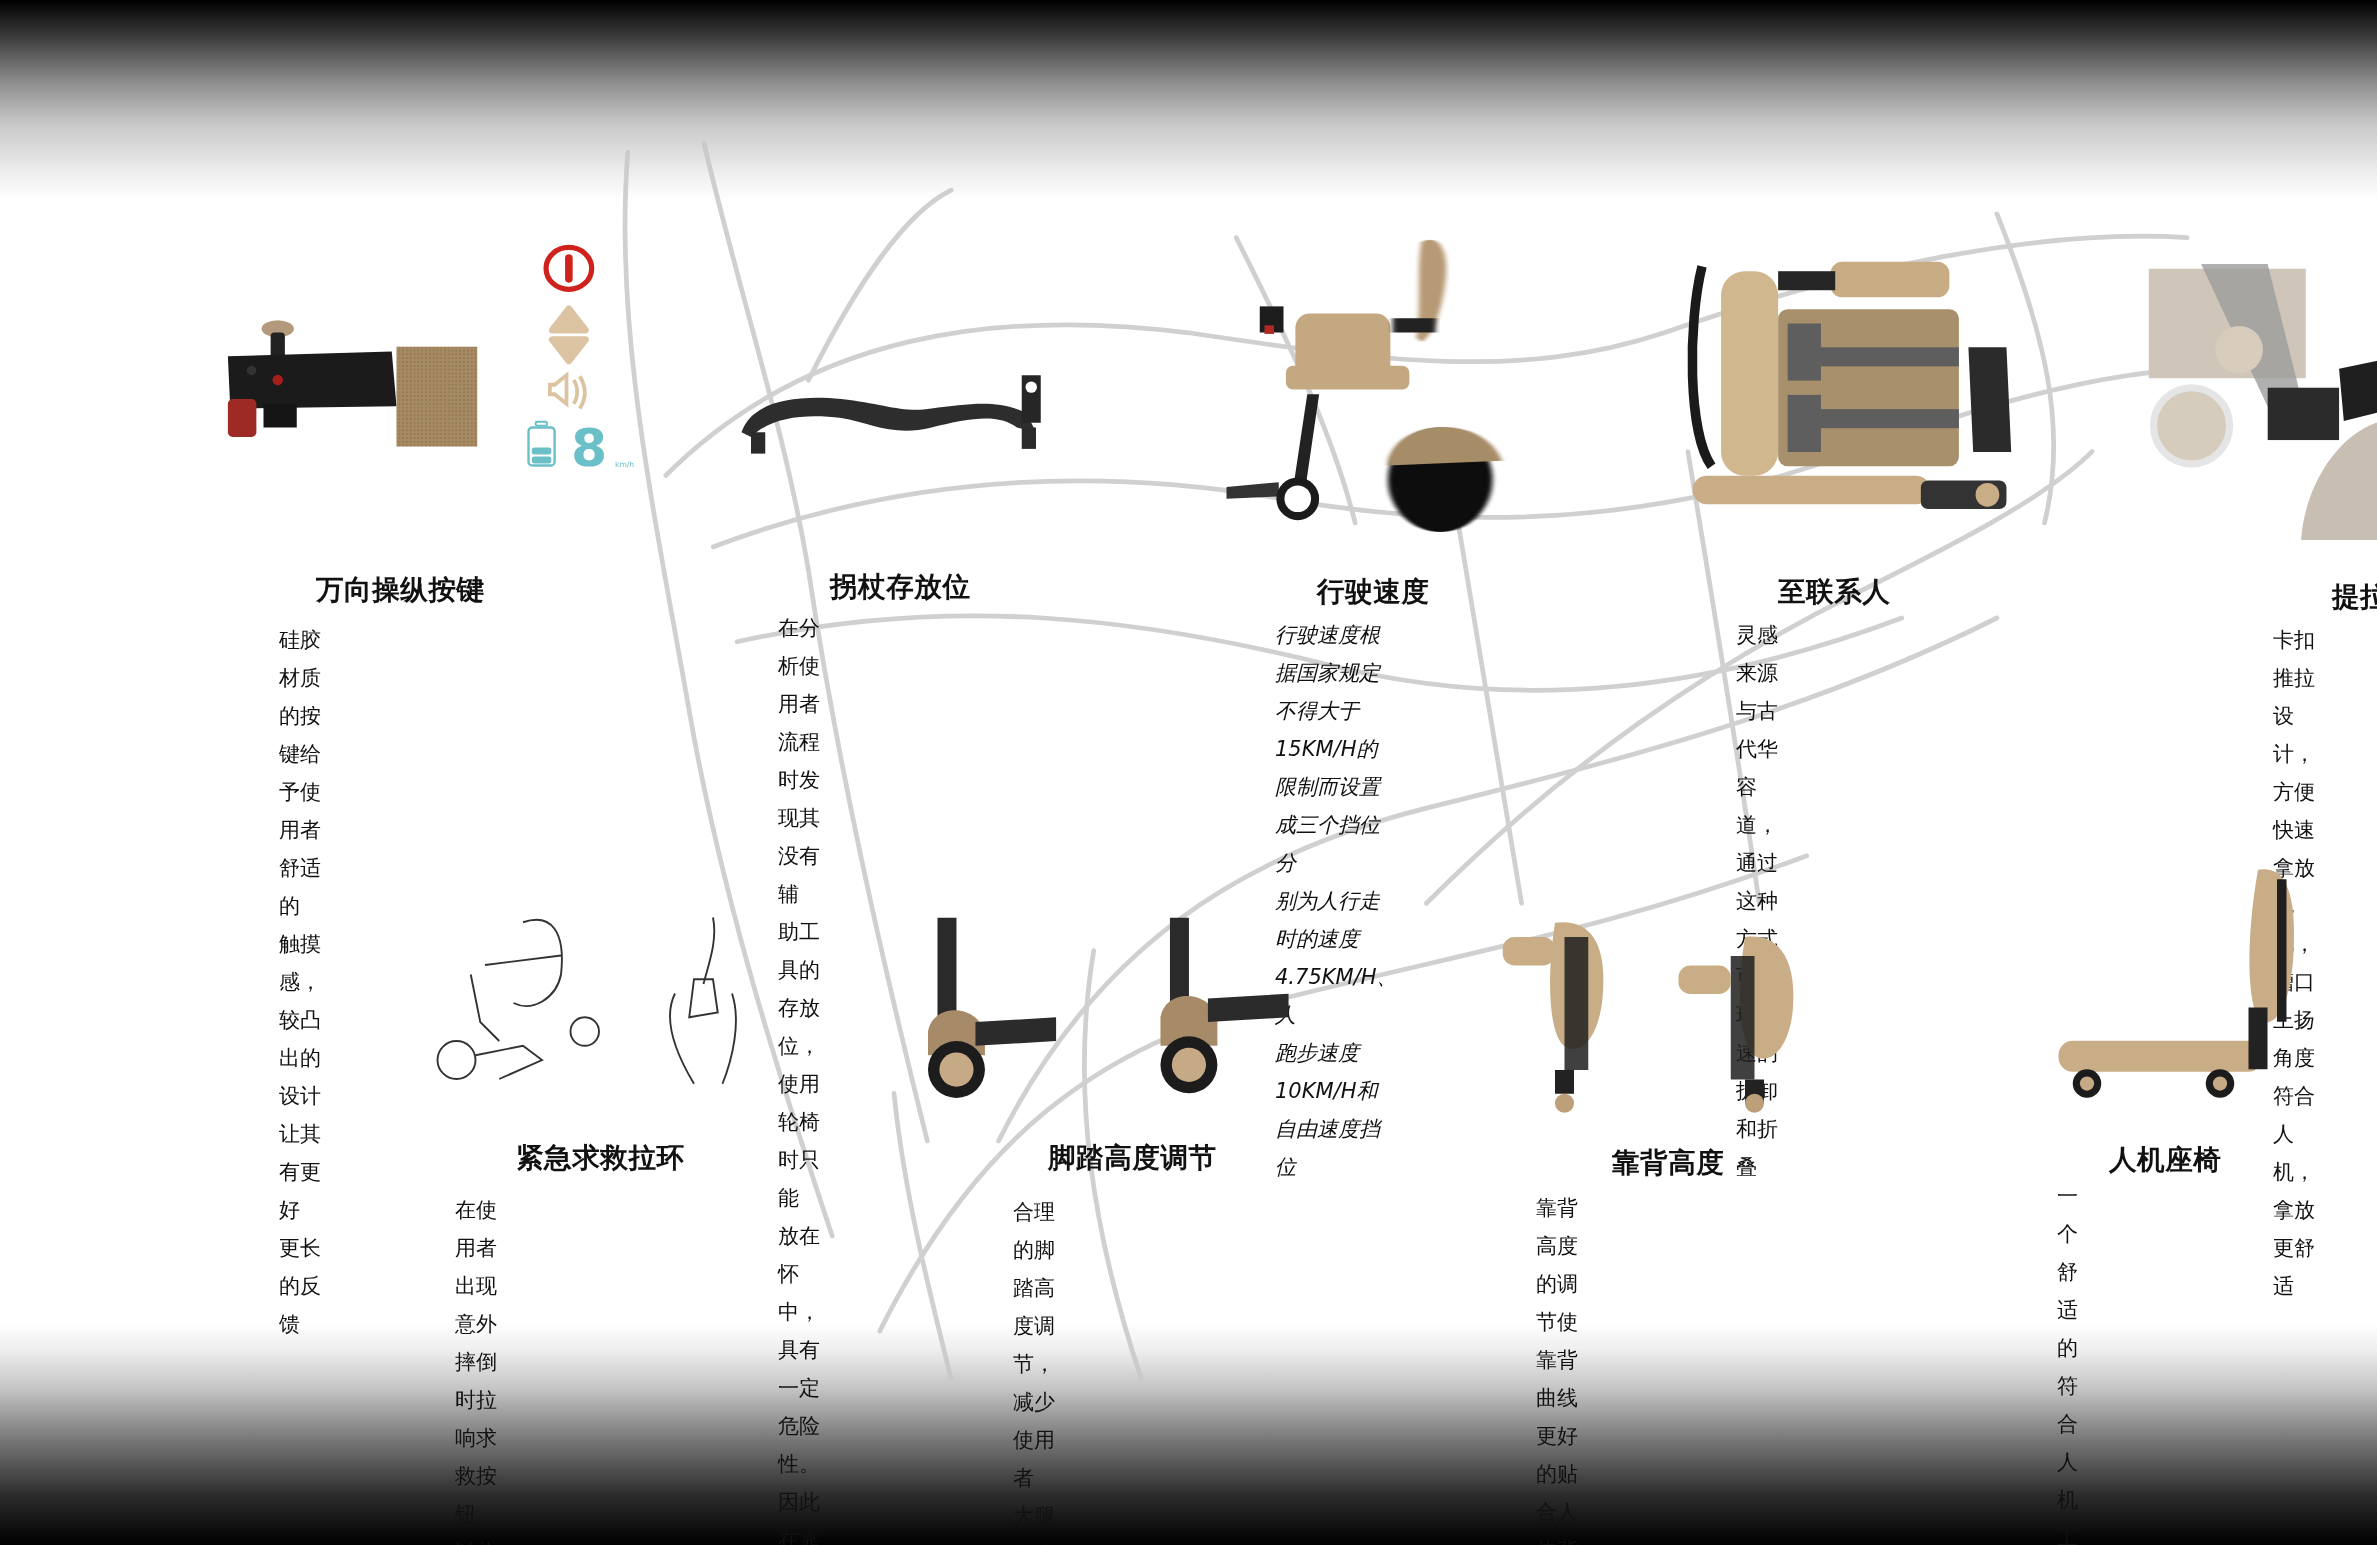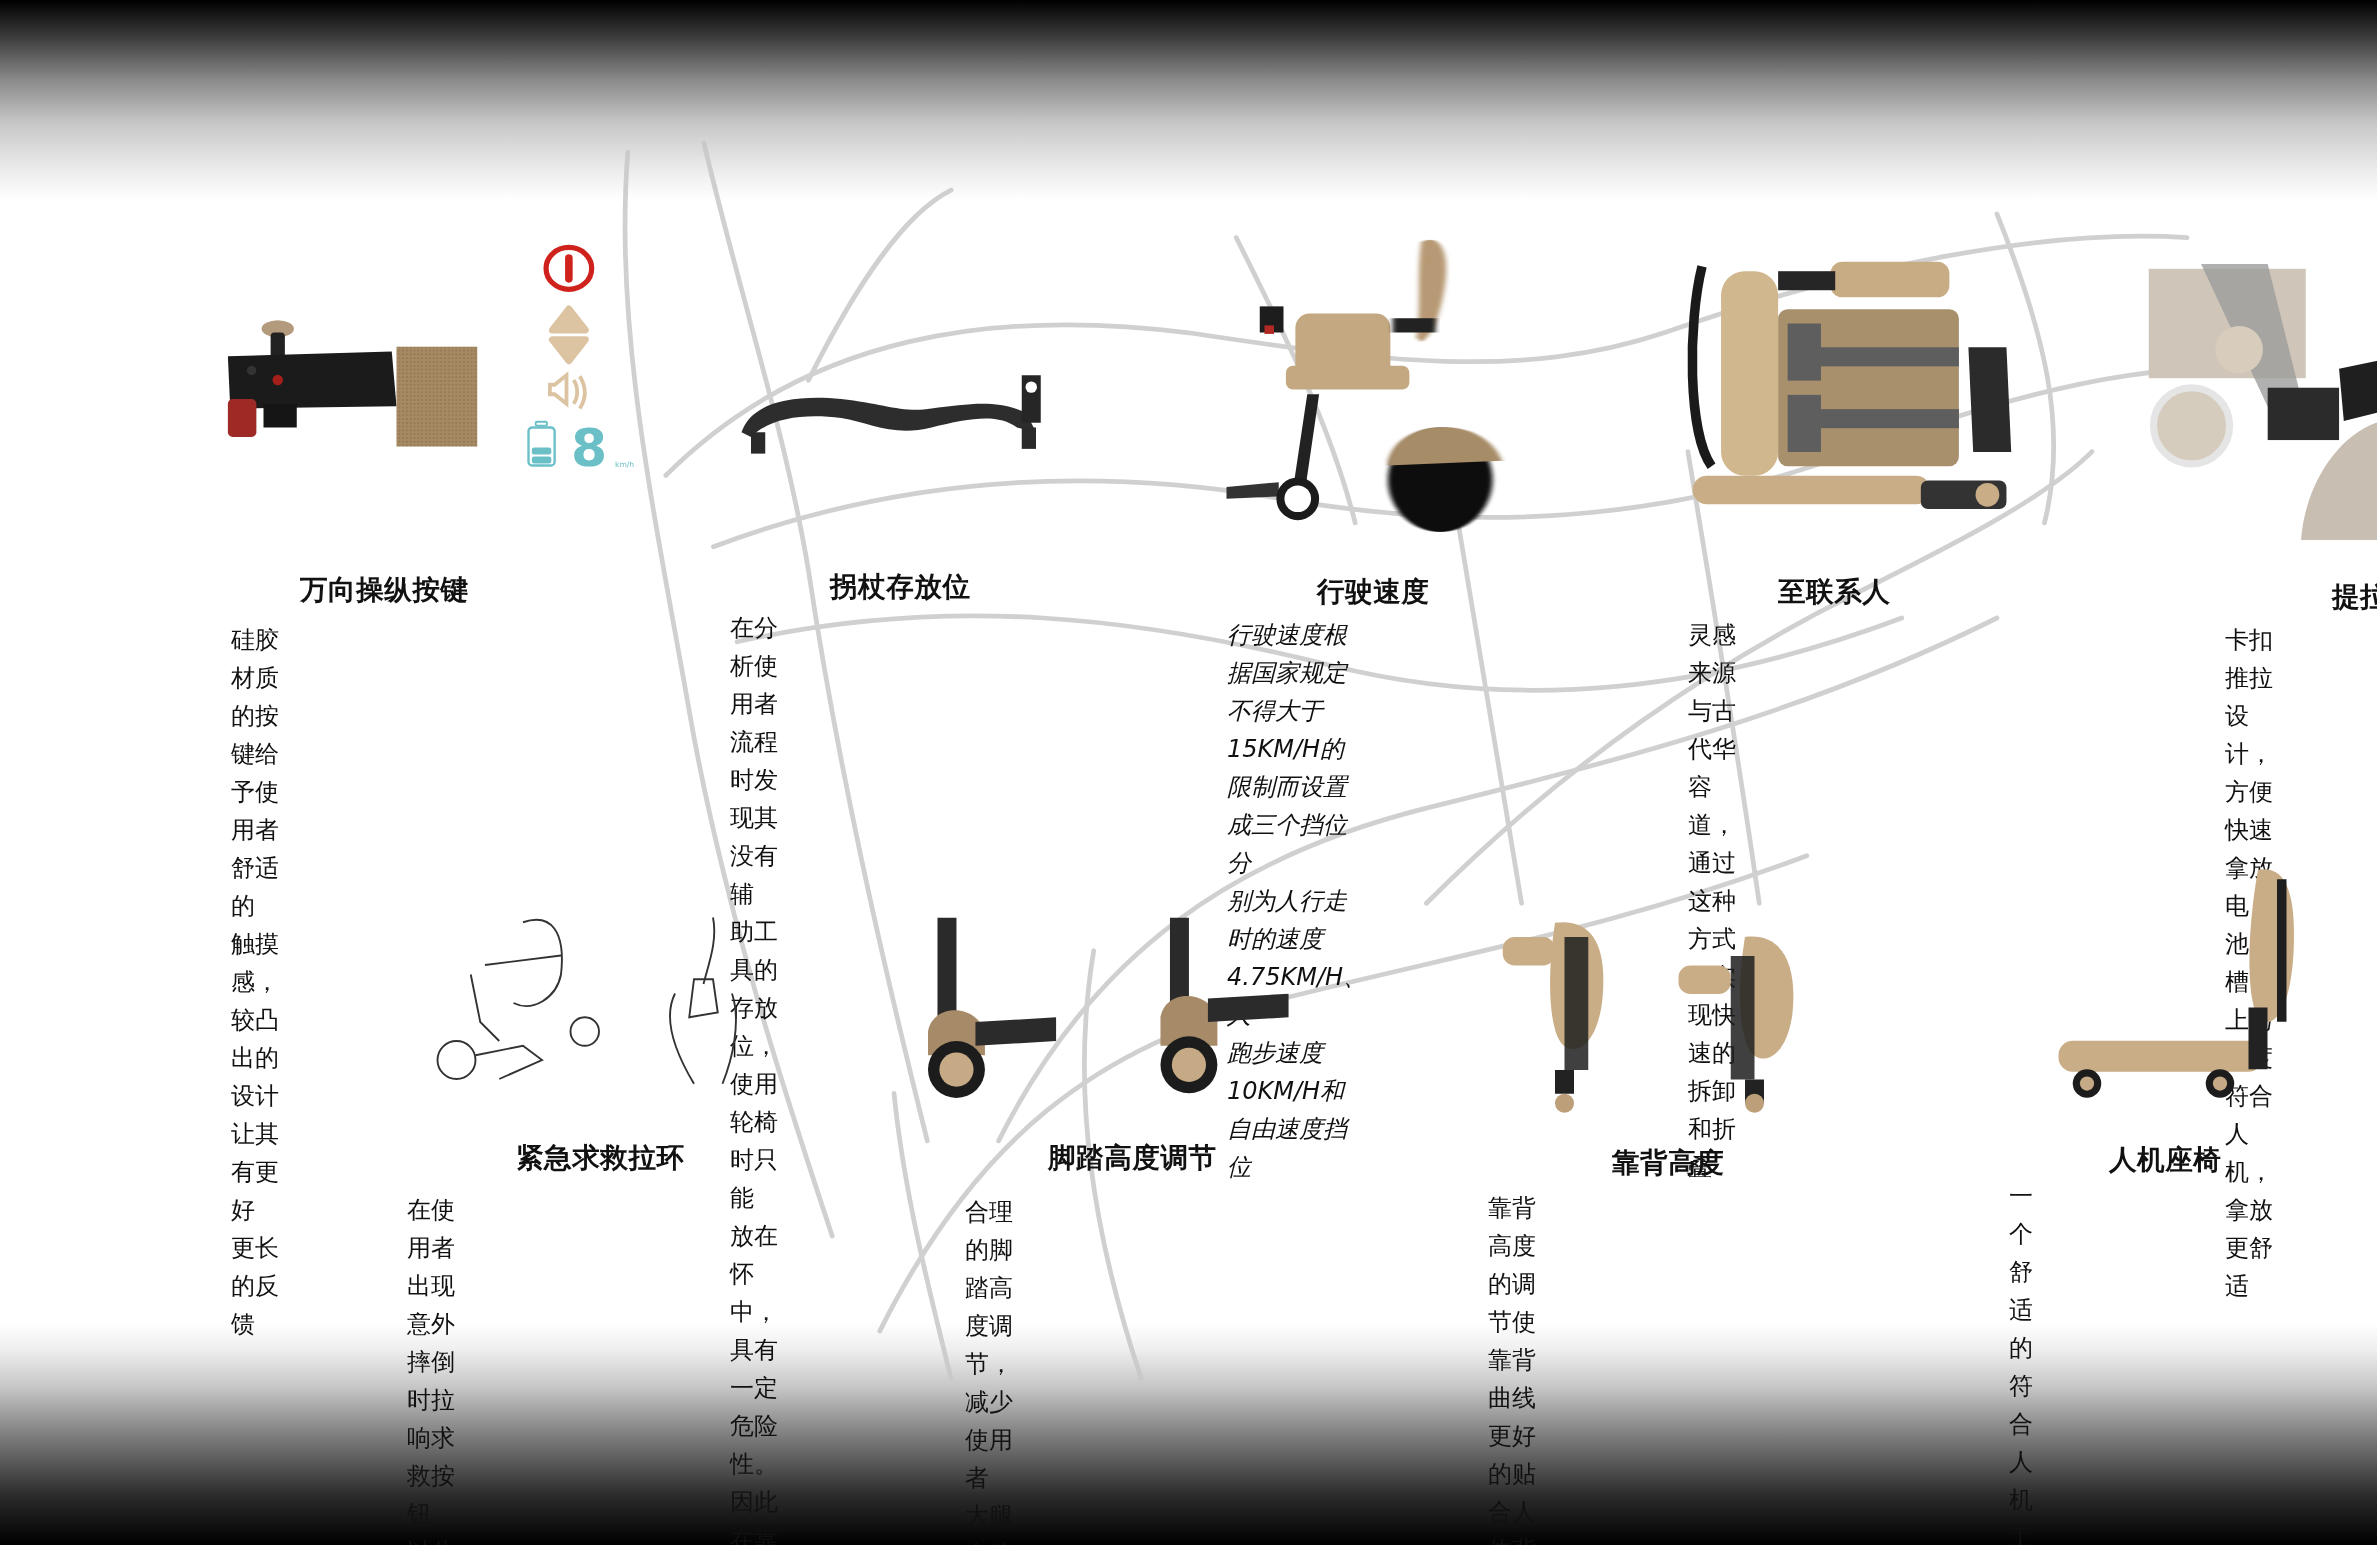--- a/index.html
+++ b/index.html
@@ -2,21 +2,21 @@
 <html style="font-size:7.6px"><head>
 <meta charset="utf-8">
 <style>
   html,body{margin:0;padding:0;}
   body{width:2774px;height:1545px;overflow:hidden;position:relative;background:#fff;font-family:"DejaVu Sans","Liberation Sans",sans-serif;color:#111;}
   .grad-top{position:absolute;left:0;top:0;width:2774px;height:200px;background:linear-gradient(to bottom,#000 0%,#3a3a3a 18%,#8a8a8a 40%,#c8c8c8 62%,#ececec 85%,#ffffff 100%);}
   .grad-bottom{position:absolute;left:0;bottom:0;width:2774px;height:223px;background:linear-gradient(to top,#000 0%,#2b2b2b 22%,#7a7a7a 48%,#c4c4c4 70%,#efefef 88%,#ffffff 100%);}
   .sketch{position:absolute;left:0;top:0;width:2774px;height:1545px;pointer-events:none;}
   .feature{position:absolute;}
   .title{position:absolute;font-weight:bold;font-size:27.6px;letter-spacing:0.5px;white-space:nowrap;}
-  .desc{position:absolute;font-size:24px;line-height:38px;white-space:pre-line;}
+  .desc{position:absolute;font-size:21px;line-height:38px;white-space:pre-line;margin-left:48px;}
   .img{position:absolute;}
   .dash-icons{position:absolute;}
 </style>
 </head>
 <body>
 
 <div class="grad-top"></div>
 <div class="grad-bottom"></div>
 
 <svg class="sketch" viewBox="0 0 5834 3250">
@@ -80,21 +80,21 @@
       <rect x="45" y="408" width="24" height="8" rx="3" fill="none" stroke="#6bbfc7" stroke-width="4"></rect>
       <rect x="37" y="462" width="41" height="15" rx="5" fill="#6bbfc7"></rect>
       <rect x="37" y="481" width="41" height="15" rx="5" fill="#6bbfc7"></rect>
     </g>
   </svg>
   <span style="position:absolute;left:57px;top:190px;font-size:52px;font-weight:bold;color:#6bbfc7;font-family:'DejaVu Sans',sans-serif;">8</span>
   <span style="position:absolute;left:101px;top:232px;font-size:7.6px;color:#6bbfc7;">km/h</span>
 </div>
 
 <div class="feature">
-  <div class="title" style="left:300px;top:571px;">万向操纵按键</div>
+  <div class="title" style="left:316px;top:571px;">万向操纵按键</div>
   <div class="desc" style="left:231px;top:621px;">硅胶材质的按键给予使用者舒适的
 触摸感，较凸出的设计让其有更好
 更长的反馈</div>
 </div>
 
 <div class="img" style="left:732px;top:361px;width:323px;height:95px;">
   <svg width="323" height="95" viewBox="0 0 680 200">
     <path d="M20 150 C40 90 120 70 230 80 C320 90 360 110 420 100 C500 90 560 80 620 110 L640 150 L600 140 C560 110 500 120 420 140 C340 160 290 130 230 120 C150 110 80 120 40 160 Z" fill="#2d2d2d"></path>
     <rect x="40" y="150" width="30" height="45" fill="#2a2a2a"></rect>
     <rect x="610" y="140" width="30" height="45" fill="#2a2a2a"></rect>

